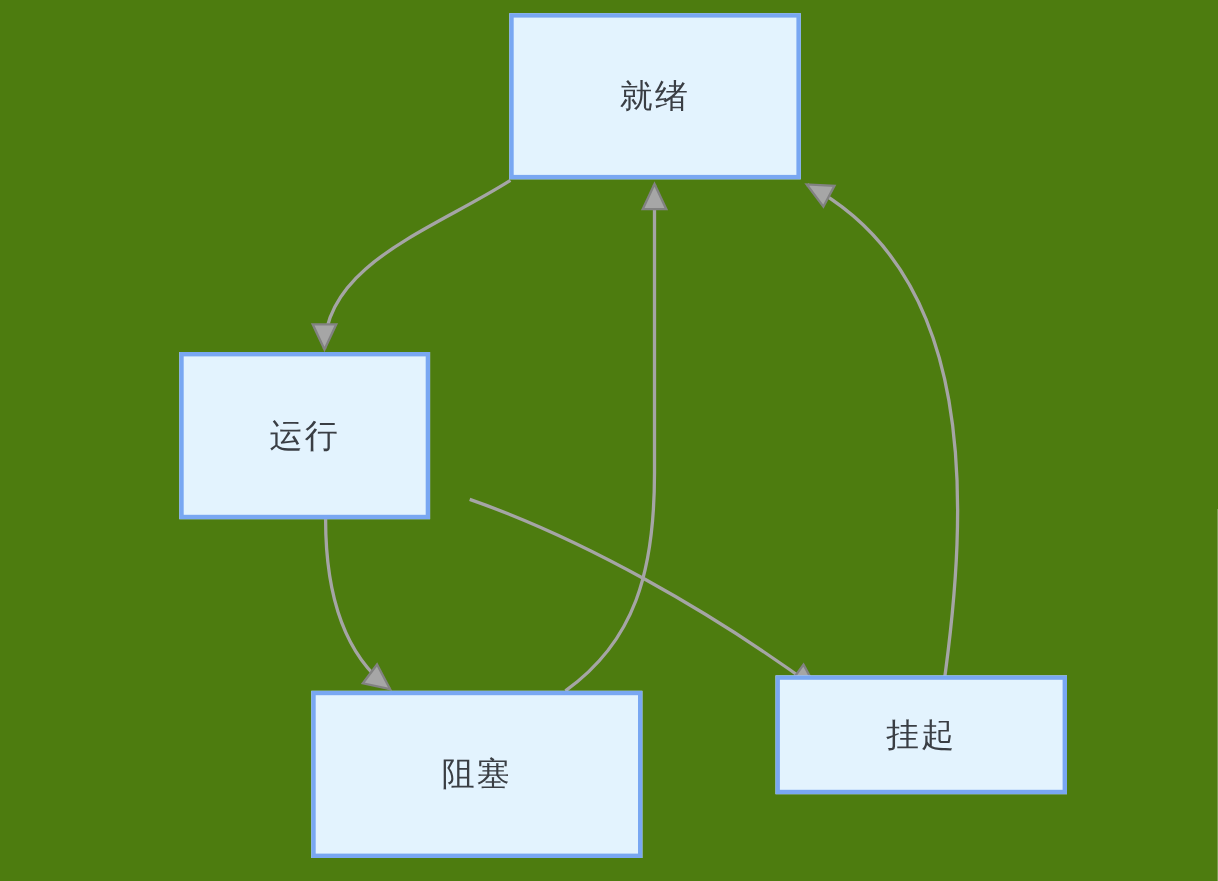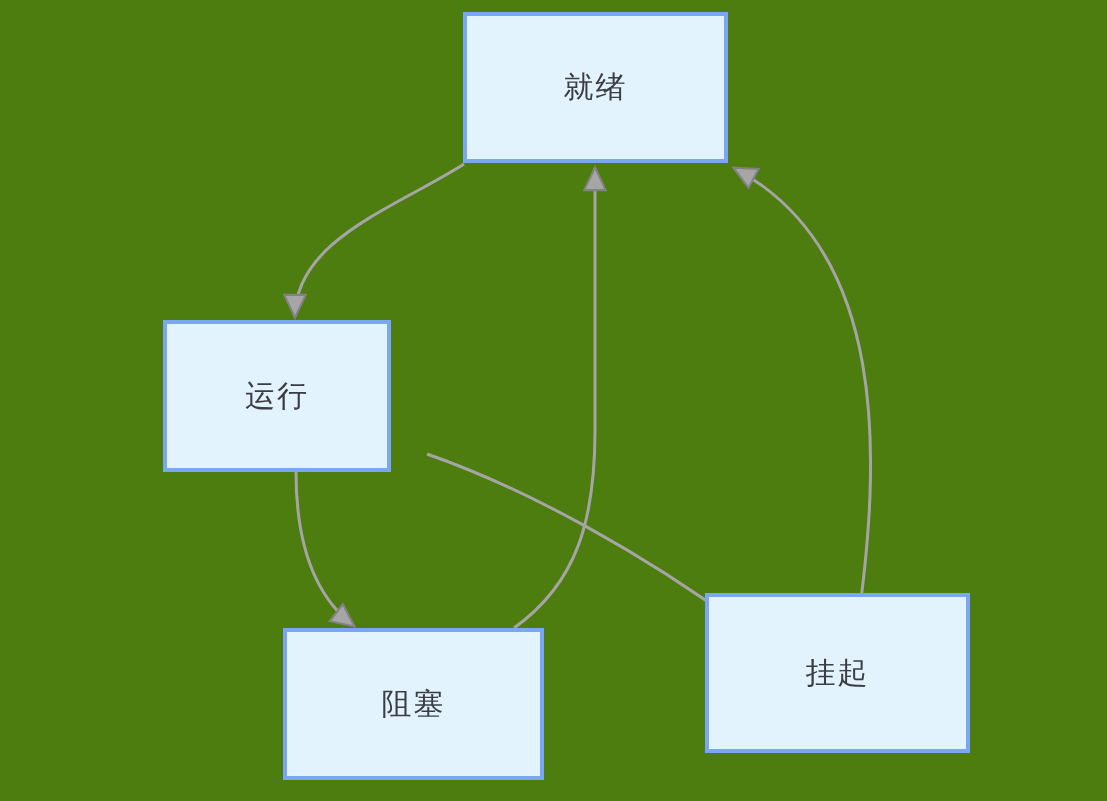--- a/index.html
+++ b/index.html
@@ -39,22 +39,22 @@
     justify-content: center;
   }
   .node-label {
     font-size: 30px;
     color: #3a3e44;
     letter-spacing: 2px;
     user-select: none;
   }
   #node-ready     { left: 463px; top: 12px;  width: 265px; height: 151px; }
   #node-running   { left: 163px; top: 320px; width: 228px; height: 152px; }
-  #node-blocked   { left: 283px; top: 628px; width: 261px; height: 152px; }
-  #node-suspended { left: 705px; top: 593px; width: 265px; height: 160px; }
+  #node-blocked   { left: 283px; top: 628px; width: 301px; height: 152px; }
+  #node-suspended { left: 705px; top: 614px; width: 265px; height: 108px; }
 </style>
 </head>
 <body>
 
 <div class="canvas">
 
   <svg class="edges-layer" width="1107" height="801" viewBox="0 0 1107 801" xmlns="http://www.w3.org/2000/svg">
     <defs>
       <marker id="arrowhead" viewBox="0 0 12 12" refX="10.5" refY="6" markerWidth="28" markerHeight="28" markerUnits="userSpaceOnUse" orient="auto">
         <path d="M1,1.4 L10.8,6 L1,10.6 Z" fill="#a6a6a6" stroke="#828282" stroke-width="0.9"></path>

